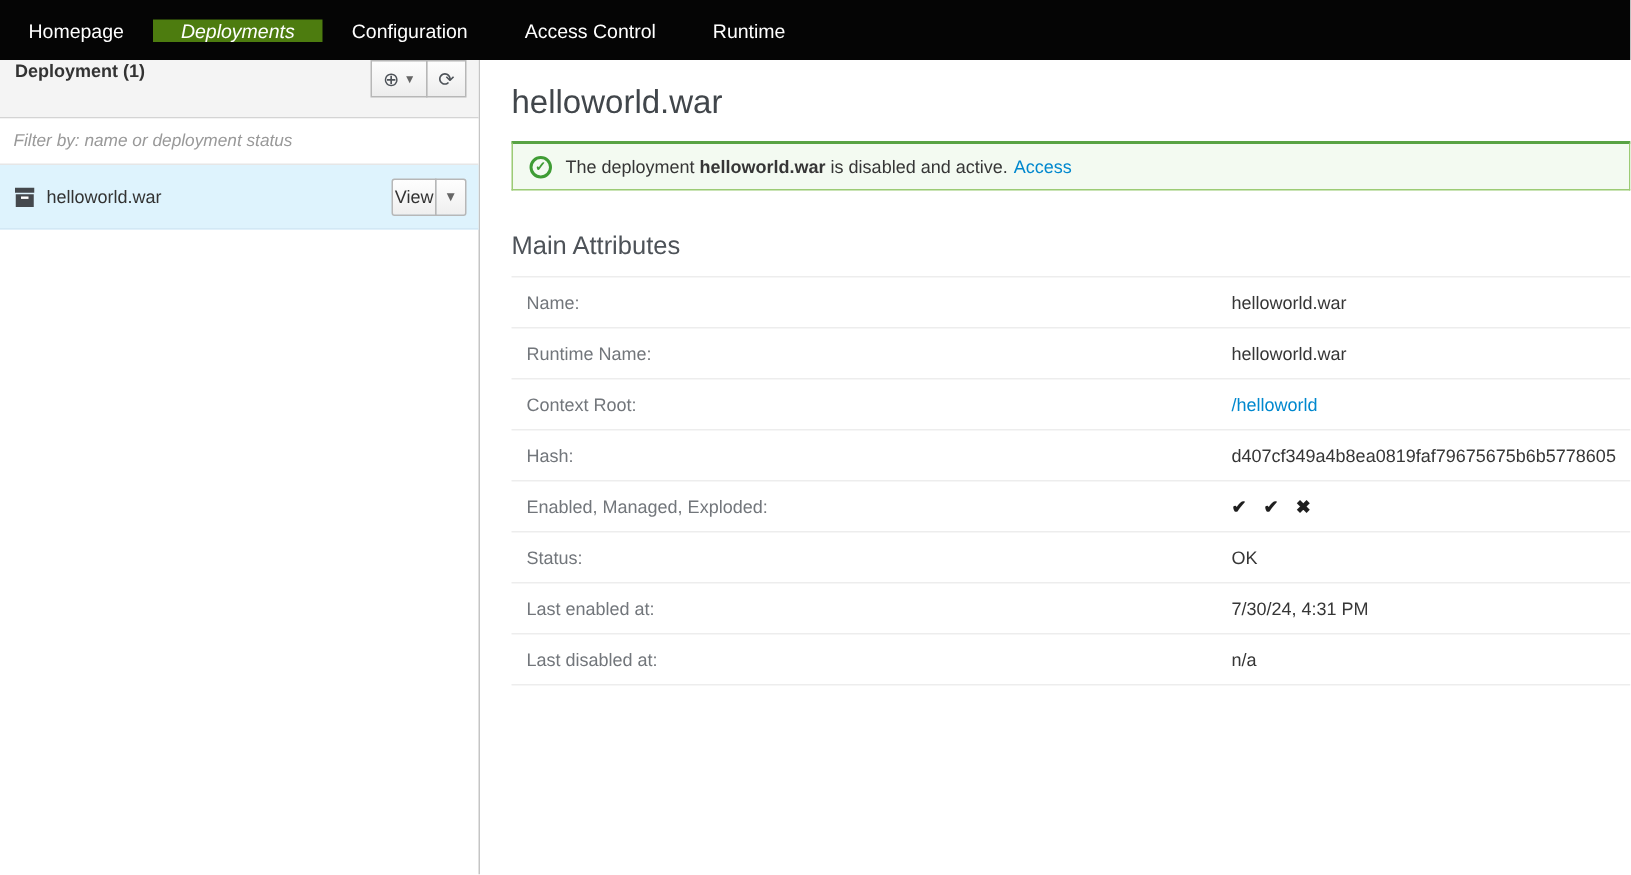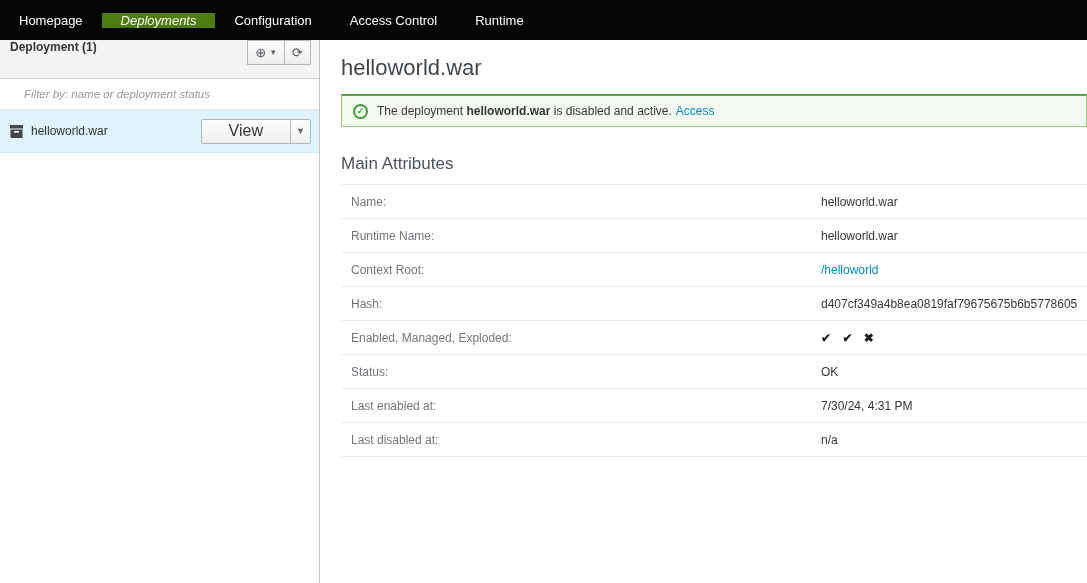--- a/index.html
+++ b/index.html
@@ -36,35 +36,35 @@
     display: flex; align-items: center; padding: 0 7px; cursor: pointer;
     font-family: inherit;
   }
   .btn-group button + button { margin-left: -1px; }
   .plus-circle { font-size: 13px; line-height: 1; }
   .caret-sm { font-size: 8px; margin-left: 3px; color: #666; }
   .refresh-glyph { font-size: 13px; line-height: 1; }
 
   .filter {
     display: block; width: 100%; height: 31px; border: none;
-    border-bottom: 1px solid #e6e6e6; padding: 0 24px;
+    border-bottom: 1px solid #e6e6e6; padding: 0 9px;
     font-size: 11.5px; font-family: inherit; color: #555; outline: none;
     background: #fff;
   }
   .filter::placeholder { font-style: italic; color: #999; }
 
   .list-item {
     height: 43px; display: flex; align-items: center;
     padding: 0 8px 0 10px; background: #def3fd;
     border-bottom: 1px solid #d2e8f5; cursor: pointer;
   }
   .dep-icon { display: flex; align-items: center; }
   .dep-label { flex: 1; margin-left: 8px; font-size: 12px; color: #333; }
   .view-btn {
-    height: 25px; padding: 0 27px; font-size: 16px; color: #333;
+    height: 25px; padding: 0 1px; font-size: 12px; color: #333;
     background: linear-gradient(#fefefe, #efefef); border: 1px solid #b7b7b7;
     border-radius: 2px 0 0 2px; cursor: pointer; font-family: inherit;
   }
   .view-caret {
     height: 25px; width: 21px; margin-left: -1px; font-size: 9px; color: #666;
     background: linear-gradient(#fefefe, #efefef); border: 1px solid #b7b7b7;
     border-radius: 0 2px 2px 0; cursor: pointer;
   }
 
   

